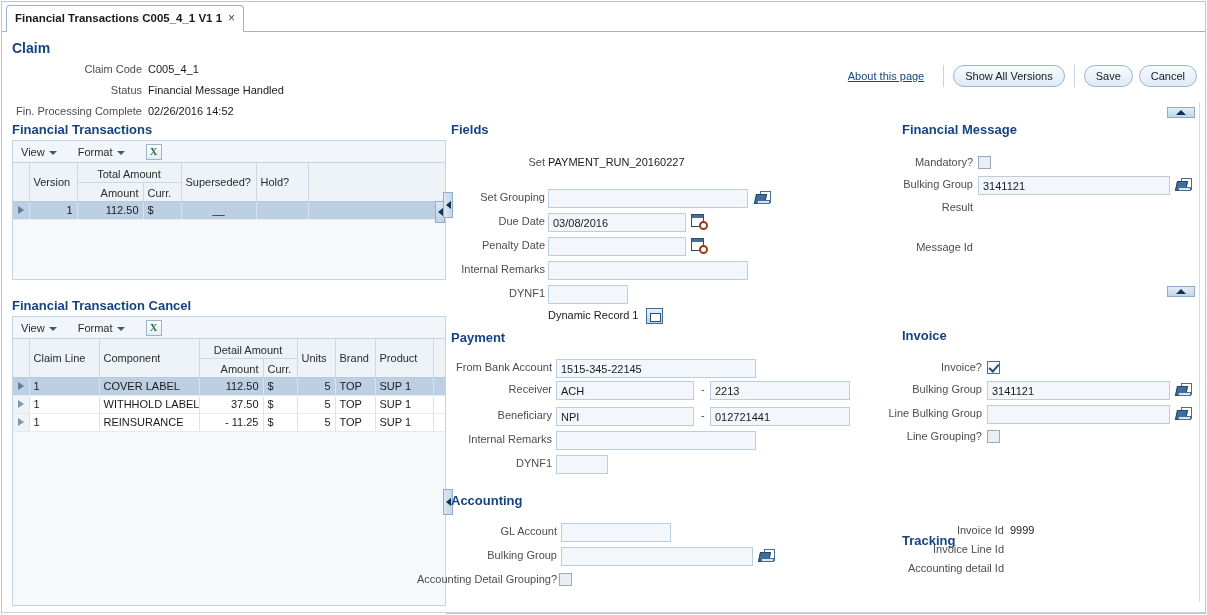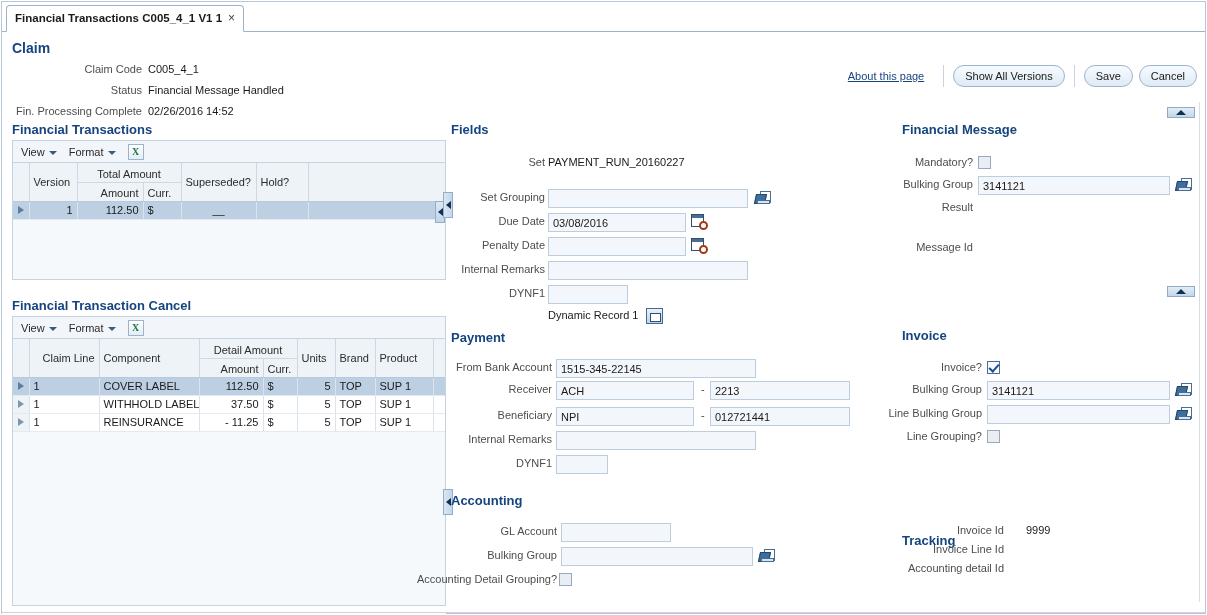--- a/index.html
+++ b/index.html
@@ -127,21 +127,21 @@
   }
 
   
   .panel-toolbar {
     height: 22px;
     background: #f2f6fa;
     border: 1px solid #c5d3e1;
     border-bottom: none;
     display: flex; align-items: center;
     padding-left: 8px;
-    gap: 12px;
+    gap: 21px;
   }
   .tb-menu {
     font-size: 11px; color: #2a2a2a;
     cursor: pointer; white-space: nowrap;
   }
   .caret-down {
     display: inline-block;
     width: 0; height: 0;
     margin-left: 4px;
     border-left: 4px solid transparent;
@@ -488,21 +488,21 @@
             <col style="width:64px">
           <col style="width:34px">
             <col style="width:38px">
             <col style="width:40px">
             <col style="width:58px">
             <col style="width:14px">
         </colgroup>
         <tbody>
             <tr>
           <th class="rowhdr" rowspan="2"></th>
-          <th rowspan="2" style="vertical-align:middle;text-align:right;">Claim Line</th>
+          <th rowspan="2" style="vertical-align:middle;">Claim Line</th>
           <th rowspan="2" style="vertical-align:middle;">Component</th>
           <th class="grp" colspan="2">Detail Amount</th>
           <th rowspan="2" style="vertical-align:middle;">Units</th>
           <th rowspan="2" style="vertical-align:middle;">Brand</th>
           <th rowspan="2" style="vertical-align:middle;">Product</th>
           <th rowspan="2"></th>
         </tr>
         <tr>
           <th class="num">Amount</th>
           <th>Curr.</th>
@@ -727,21 +727,21 @@
 
     <div style="position:absolute; left:0; top:326px; width:100%; height:20px;">
       <span class="f-label" style="right:225px; width:180px;">Line Grouping?</span>
       <span class="cbx" style="left:94px;"></span>
     </div>
 
     <div class="section-title" style="position:absolute; left:9px; top:389px;margin-top:42px;">Tracking</div>
 
     <div style="position:absolute; left:0; top:420px; width:100%; height:18px;">
       <span class="f-label" style="right:203px; width:180px;">Invoice Id</span>
-      <span class="f-val" style="left:117px;margin-left:16px;">9999</span>
+      <span class="f-val" style="left:117px;">9999</span>
     </div>
 
     <div style="position:absolute; left:0; top:439px; width:100%; height:18px;">
       <span class="f-label" style="right:203px; width:180px;">Invoice Line Id</span>
       <span class="f-val" style="left:117px;"></span>
     </div>
 
     <div style="position:absolute; left:0; top:458px; width:100%; height:18px;">
       <span class="f-label" style="right:203px; width:200px;">Accounting detail Id</span>
       <span class="f-val" style="left:117px;"></span>

